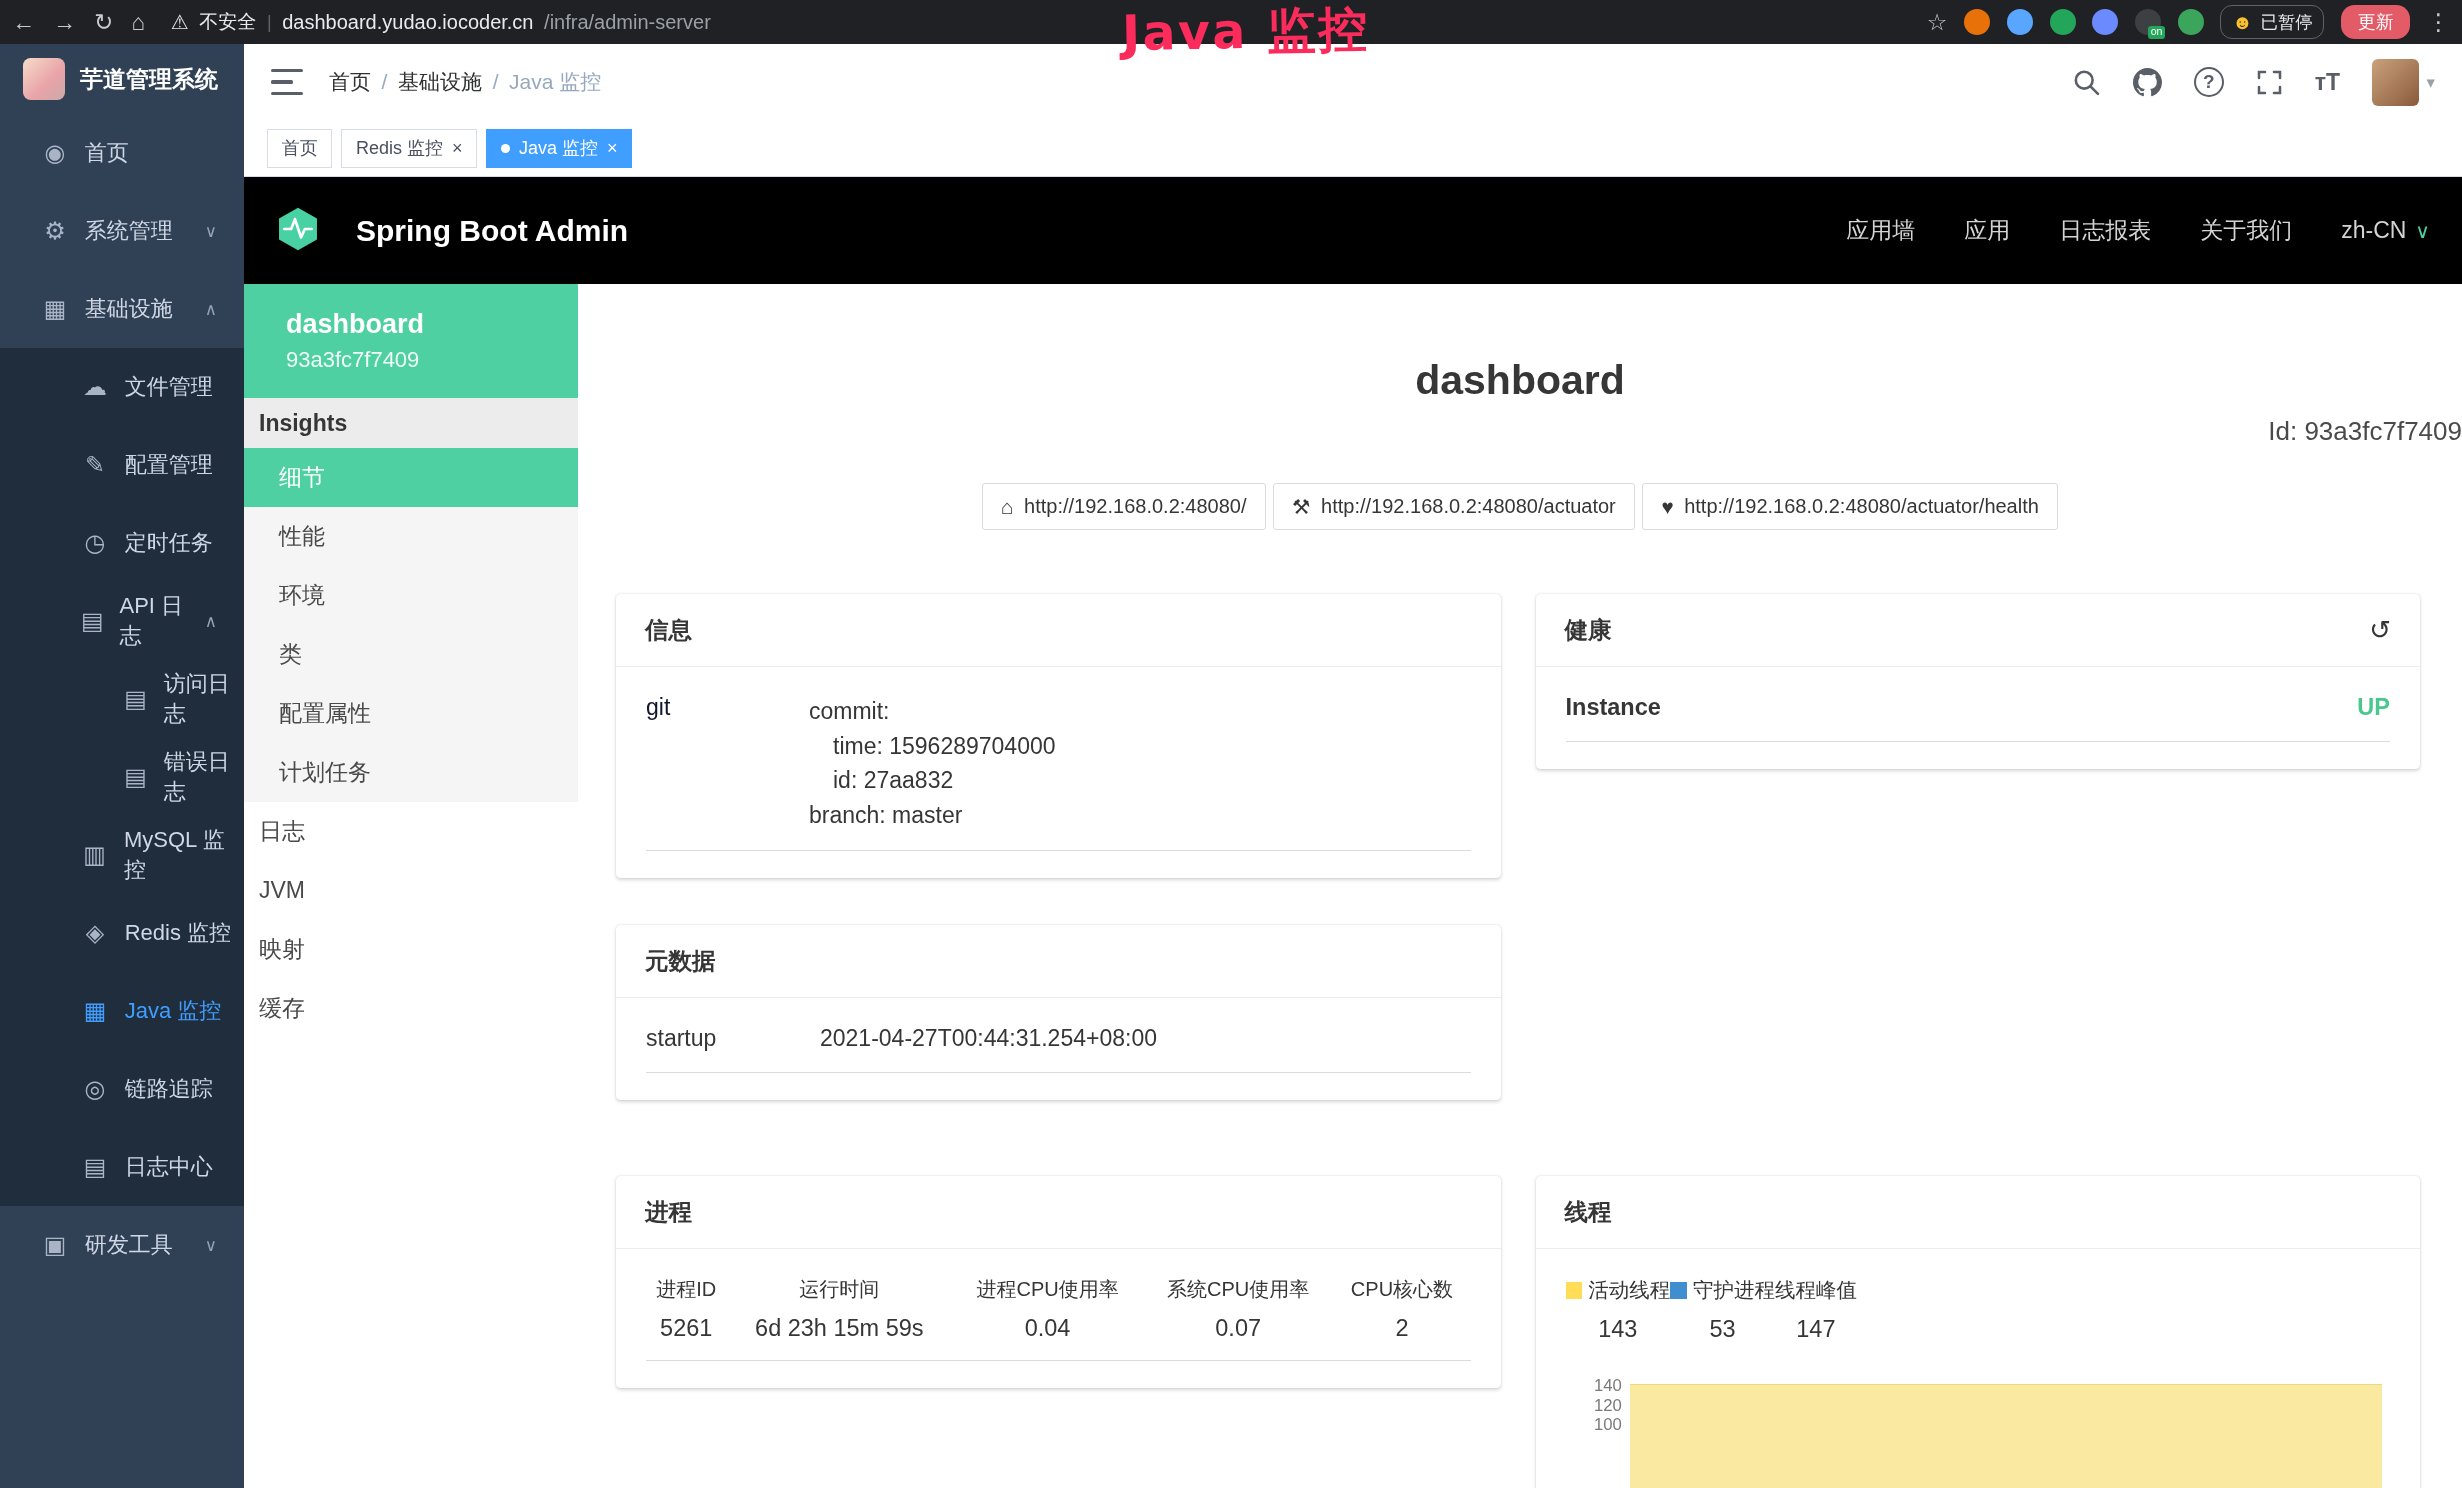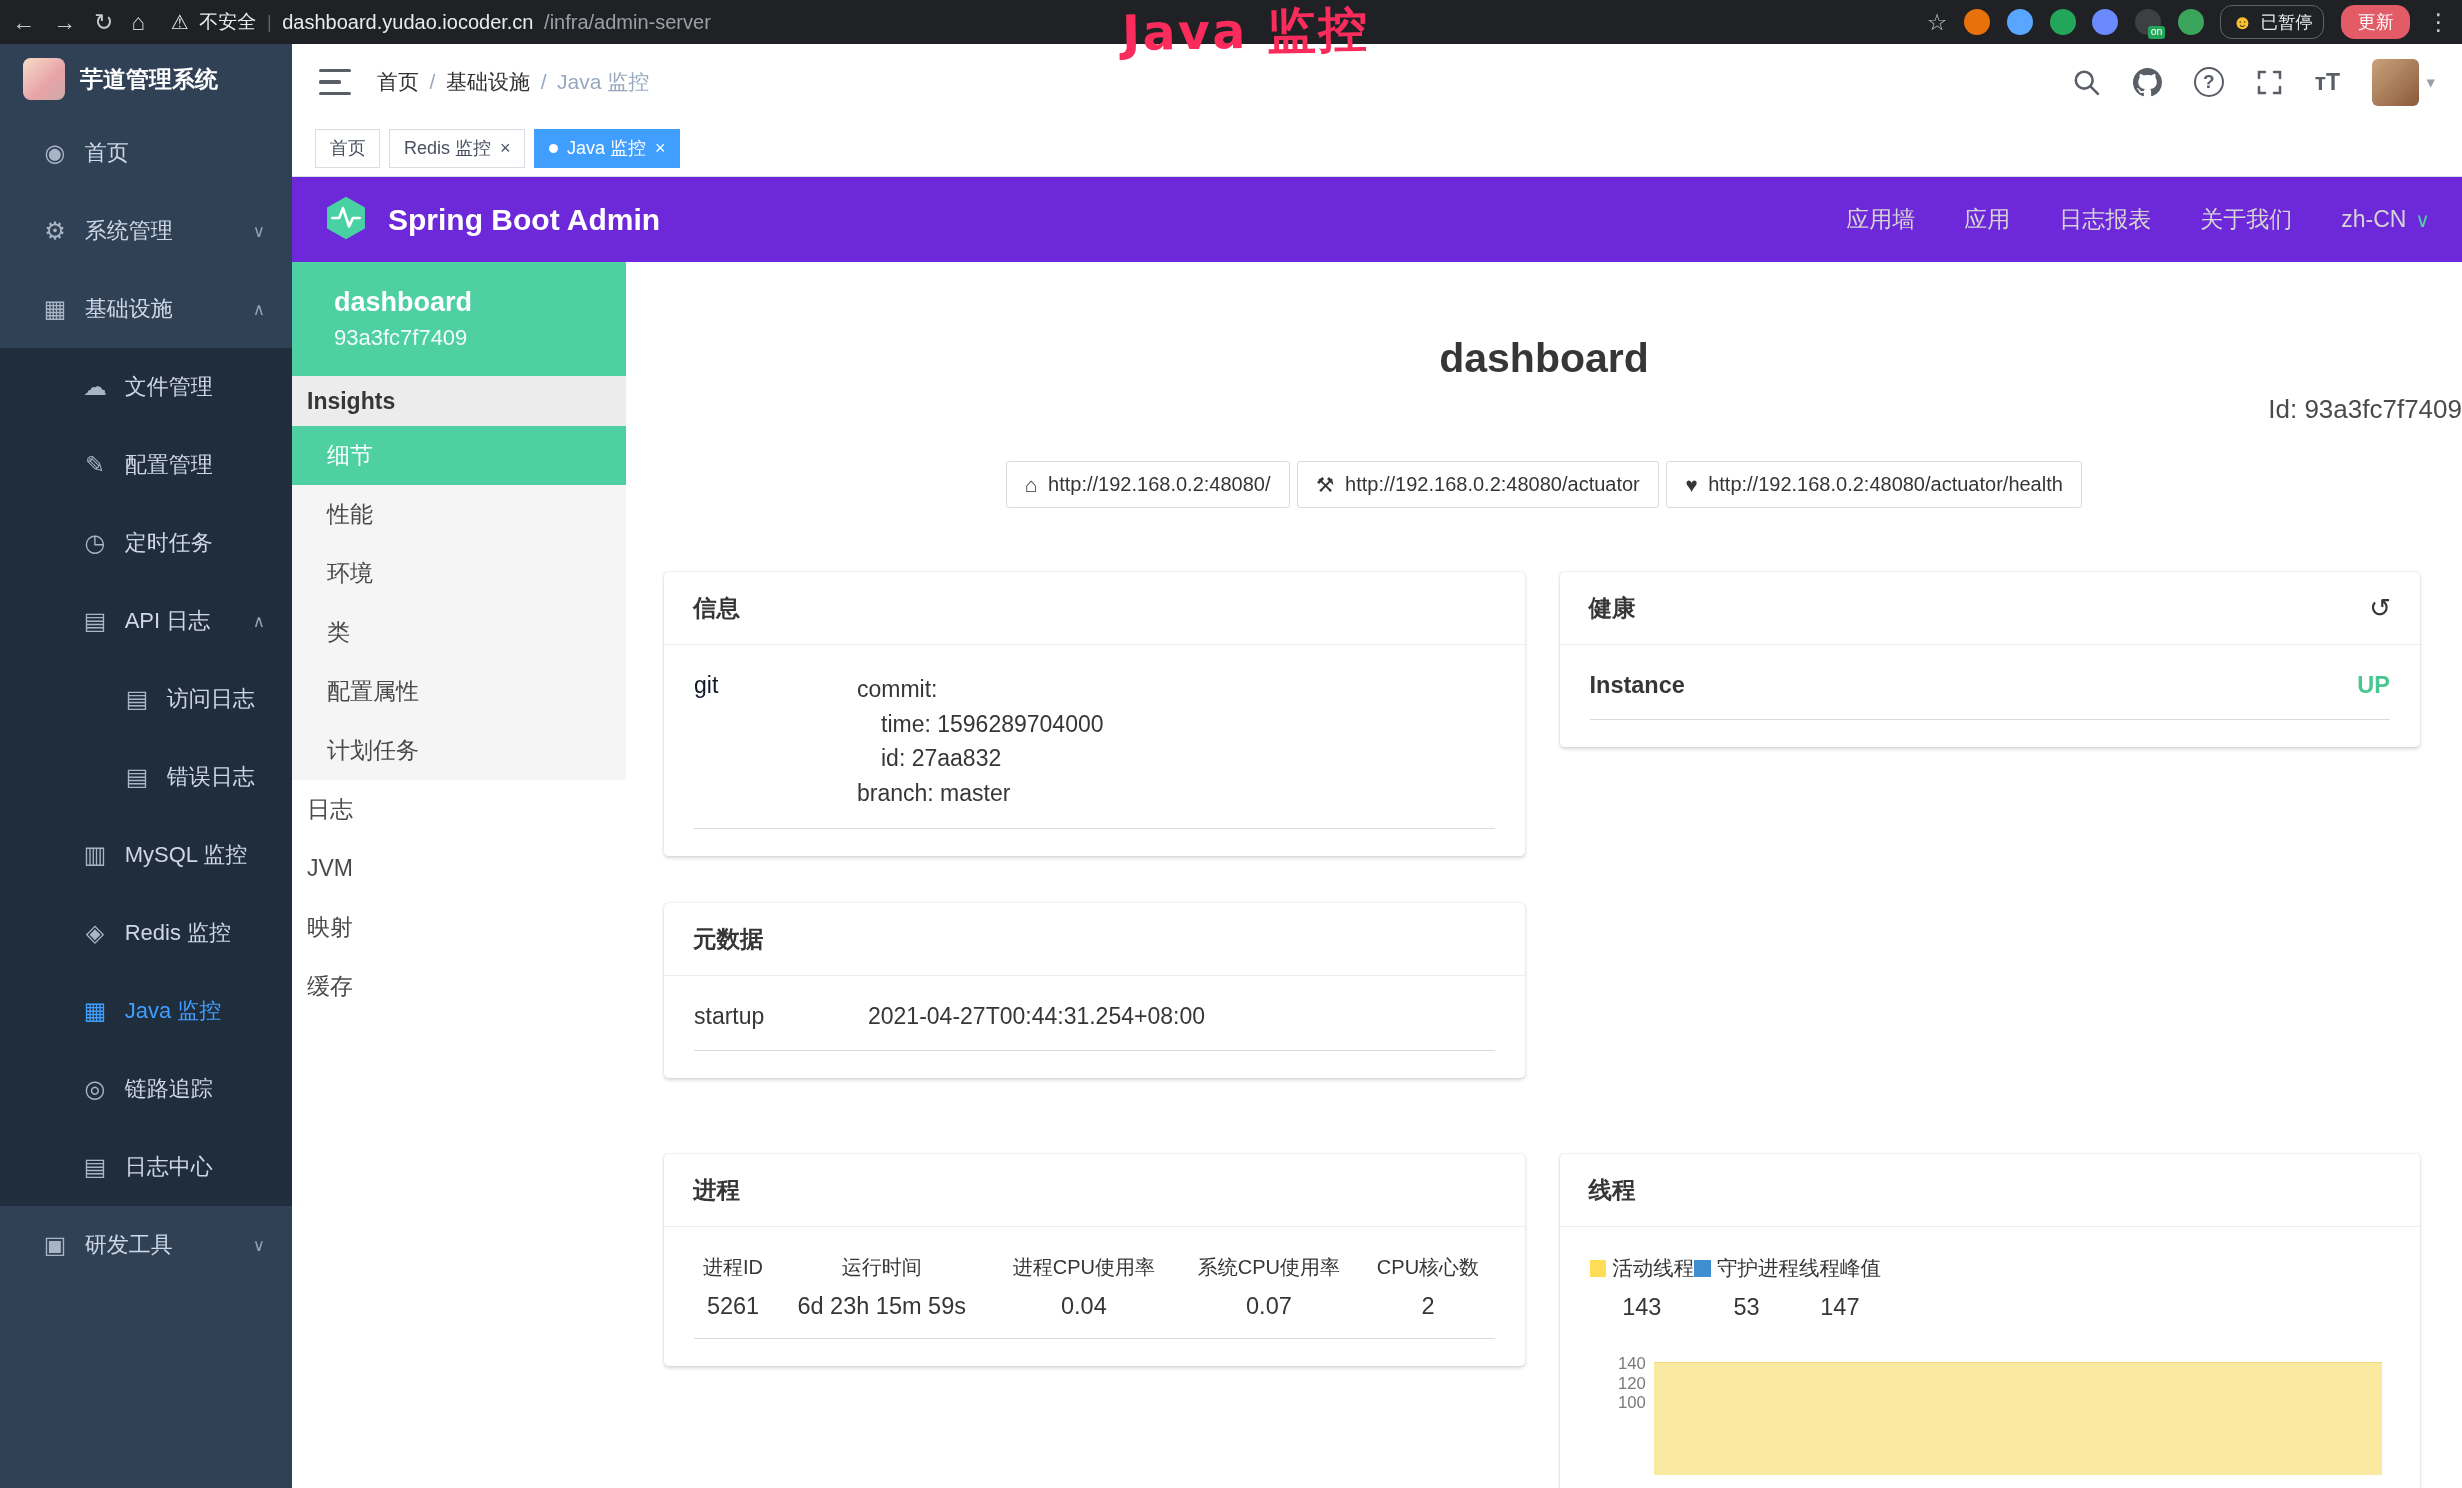--- a/index.html
+++ b/index.html
@@ -23,21 +23,21 @@
   .paused-pill { display:flex; align-items:center; gap:7.6px; border:0.8px solid #5f6368; border-radius:12px; padding:3.8px 10.6px; }
   .paused-face { color:#fbc02d; font-size:20px; }
   .paused-label { font-size:17.4px; color:#e8eaed; }
   .update-btn { background:#e25b67; color:#fff; font-size:18px; border-radius:13.7px; padding:5.3px 16.7px; }
   .kebab-glyph { font-size:23px; color:#c7cacd; }
 
   
   .app-row { display:flex; height:1445px; }
 
   
-  .sidebar { width:292px; background:#304156; flex:none; display:flex; flex-direction:column; overflow:hidden; }
+  .sidebar { width:244px; background:#304156; flex:none; display:flex; flex-direction:column; overflow:hidden; }
   .logo-bar { height:70px; display:flex; align-items:center; gap:15px; padding-left:23px; flex:none; }
   .logo-img { width:42px; height:42px; border-radius:7.6px; background:linear-gradient(135deg,#f7dcc8,#e8a3a8 60%,#caa); }
   .logo-title { color:#fff; font-size:23px; font-weight:bold; }
   .menu { display:flex; flex-direction:column; }
   .menu-item { height:78px; display:flex; align-items:center; gap:13.7px; color:#cfd7e6; font-size:22px; cursor:pointer; }
   .menu-item .mi-icon { width:32px; text-align:center; font-size:24px; color:#a9b4c6; }
   .menu-item .mi-chevron { margin-left:auto; margin-right:27px; font-size:16.7px; color:#96a1b3; }
   .lvl1 { padding-left:39px; }
   .lvl2 { padding-left:79px; }
   .lvl3 { padding-left:121px; }
@@ -65,21 +65,21 @@
   .avatar-caret { font-size:16.7px; color:#9aa0a6; }
 
   
   .tags-bar { height:57px; border-bottom:0.8px solid #d8dce5; display:flex; align-items:center; gap:9px; padding:0 23px; flex:none; background:#fff; }
   .tag { height:39px; display:inline-flex; align-items:center; gap:9px; padding:0 13.7px; border:0.8px solid #d8dce5; background:#fff; color:#495060; font-size:18px; cursor:pointer; }
   .tag.active { background:#409eff; border-color:#409eff; color:#fff; }
   .tag-dot { width:9px; height:9px; border-radius:50%; background:#fff; }
   .tag-close { font-size:18px; line-height:1; }
 
   
-  .sba-nav { height:85px; background:#6d28d9; display:flex; align-items:center; padding:0 32px; gap:20px; flex:none; }
+  .sba-nav { height:107px; background:#000000; display:flex; align-items:center; padding:0 32px; gap:36px; flex:none; }
   .sba-brand-logo { flex:none; }
   .sba-brand { color:#fff; font-size:30px; font-weight:bold; }
   .sba-nav-right { margin-left:auto; display:flex; align-items:center; gap:49px; }
   .sba-nav-link { color:#d4d4d4; font-size:23px; cursor:pointer; }
   .sba-lang { display:flex; align-items:center; gap:9px; color:#d4d4d4; font-size:23px; cursor:pointer; }
   .sba-lang .lang-caret { color:#4dd0a1; font-size:20px; }
 
   
   .sba-body { flex:1; display:flex; min-height:0; }
   .sba-sidebar { width:334px; flex:none; background:#fff; display:flex; flex-direction:column; }

